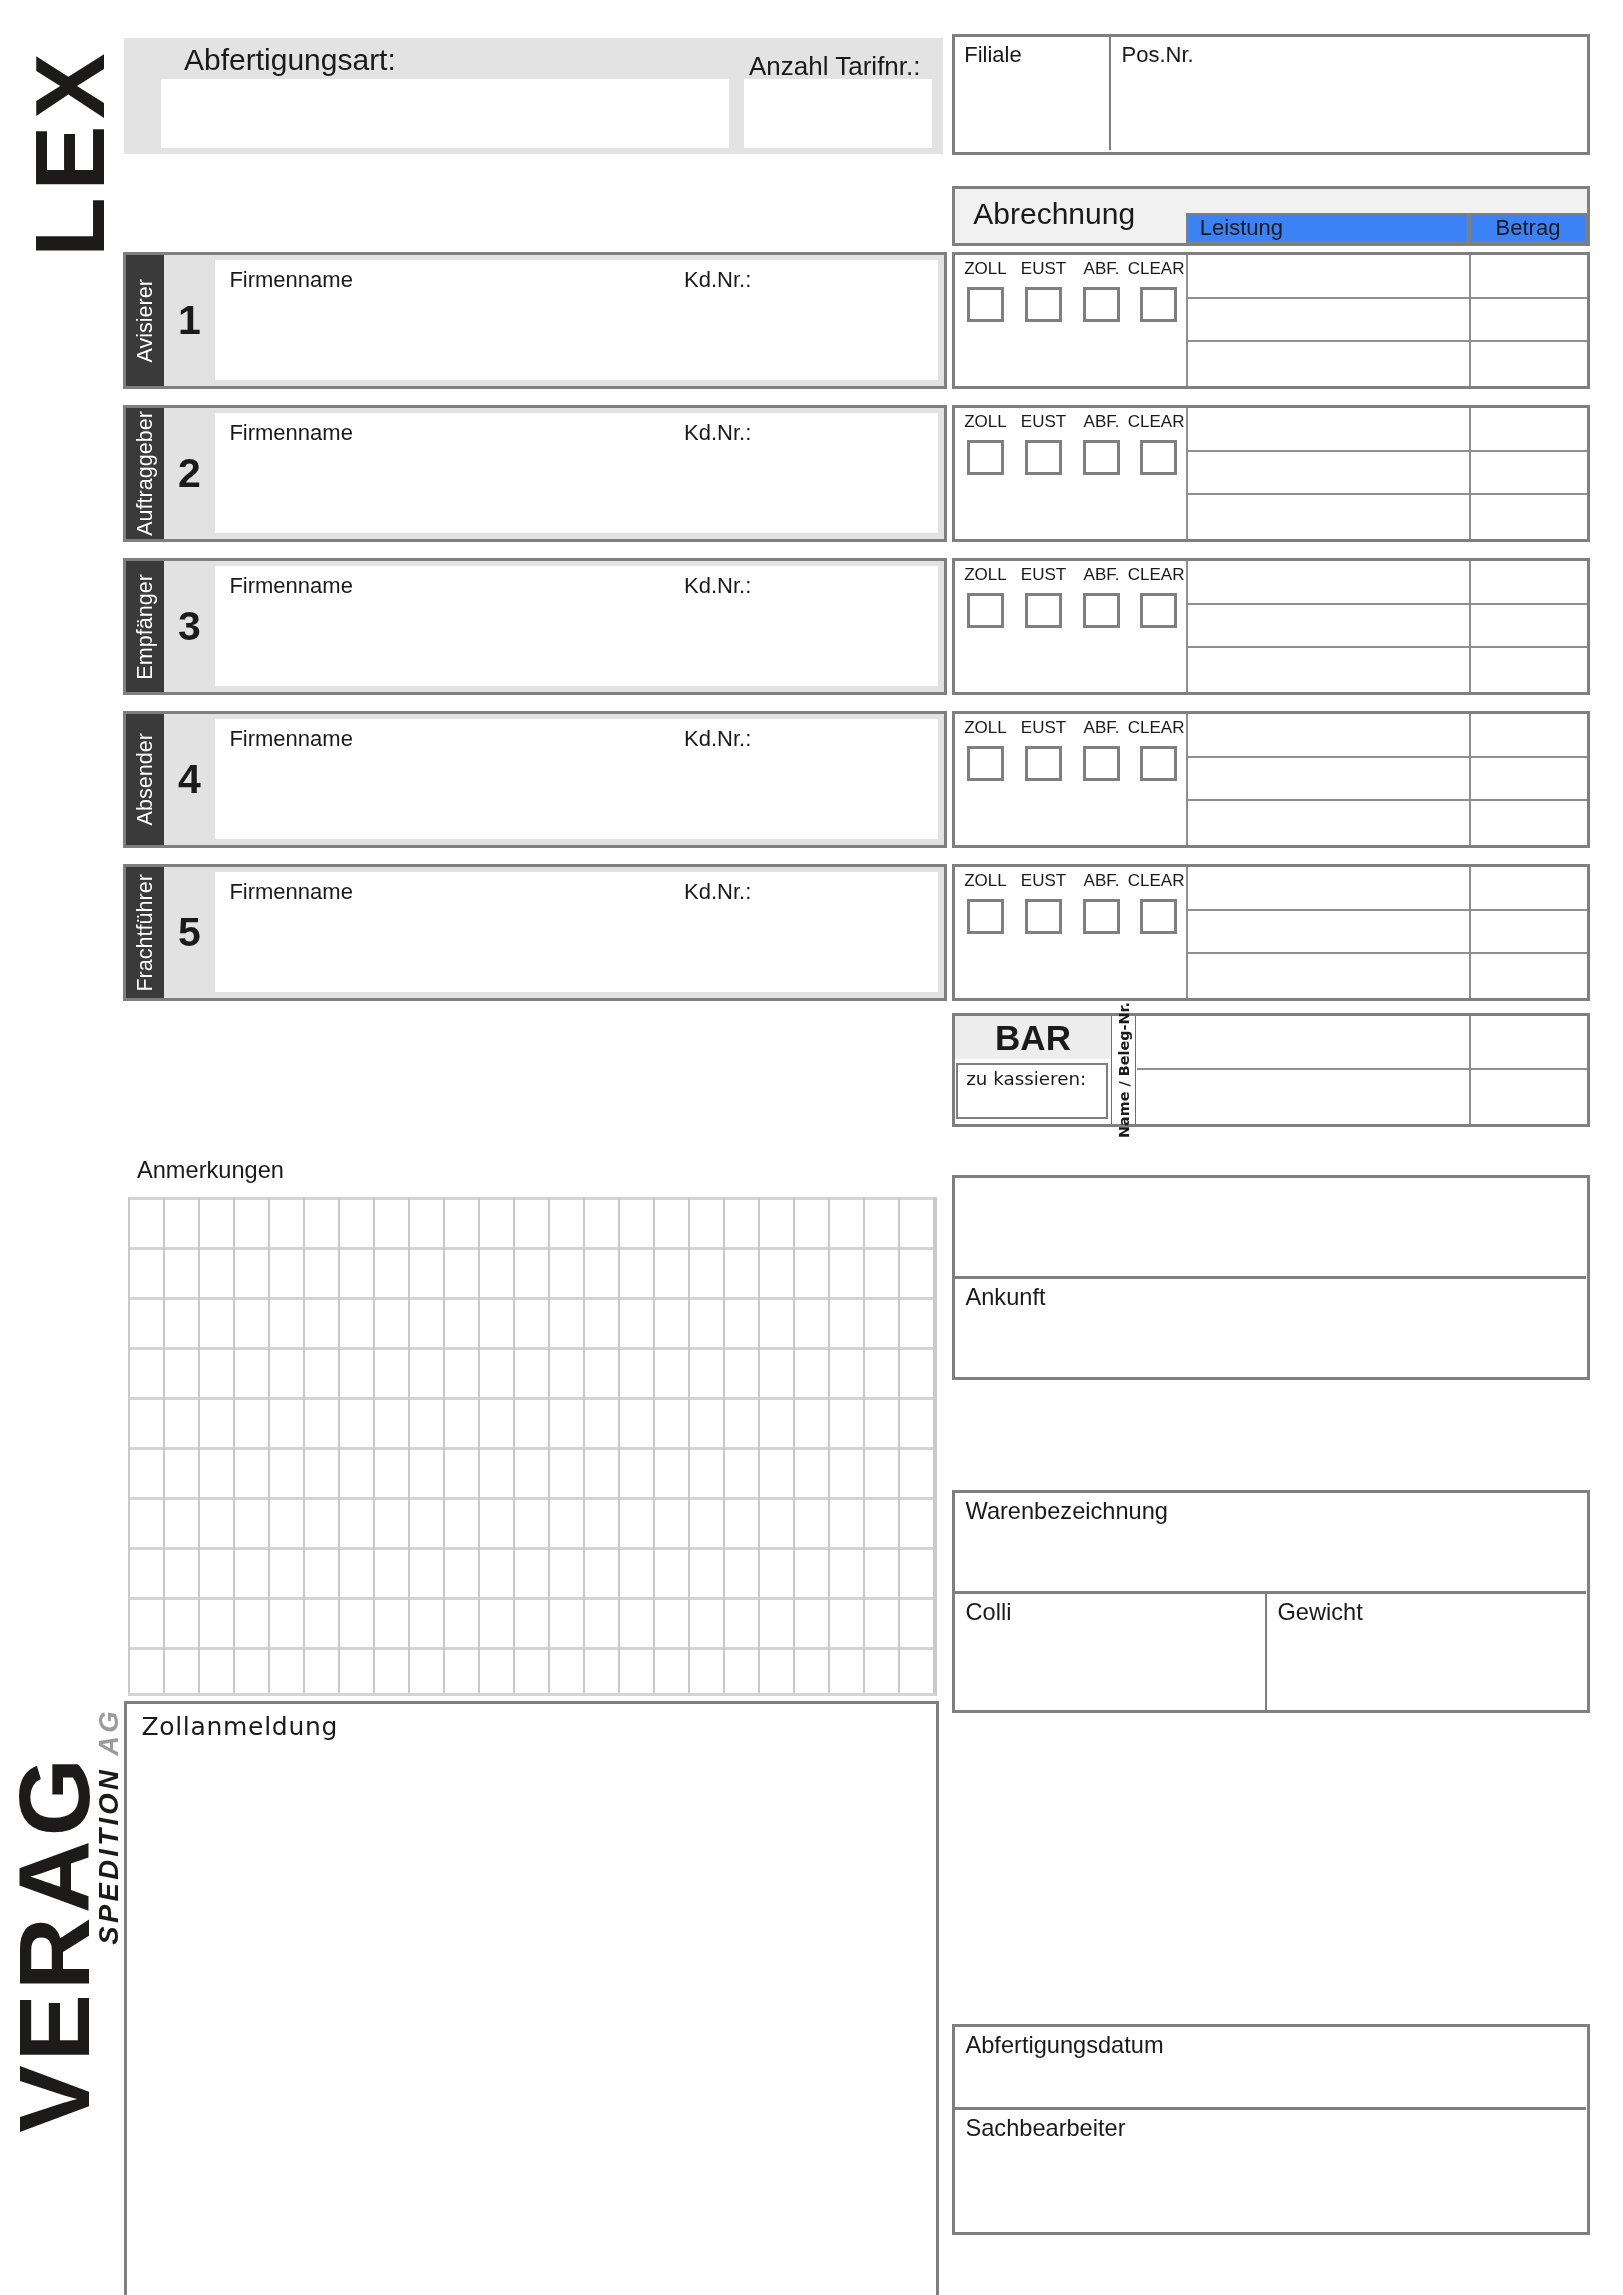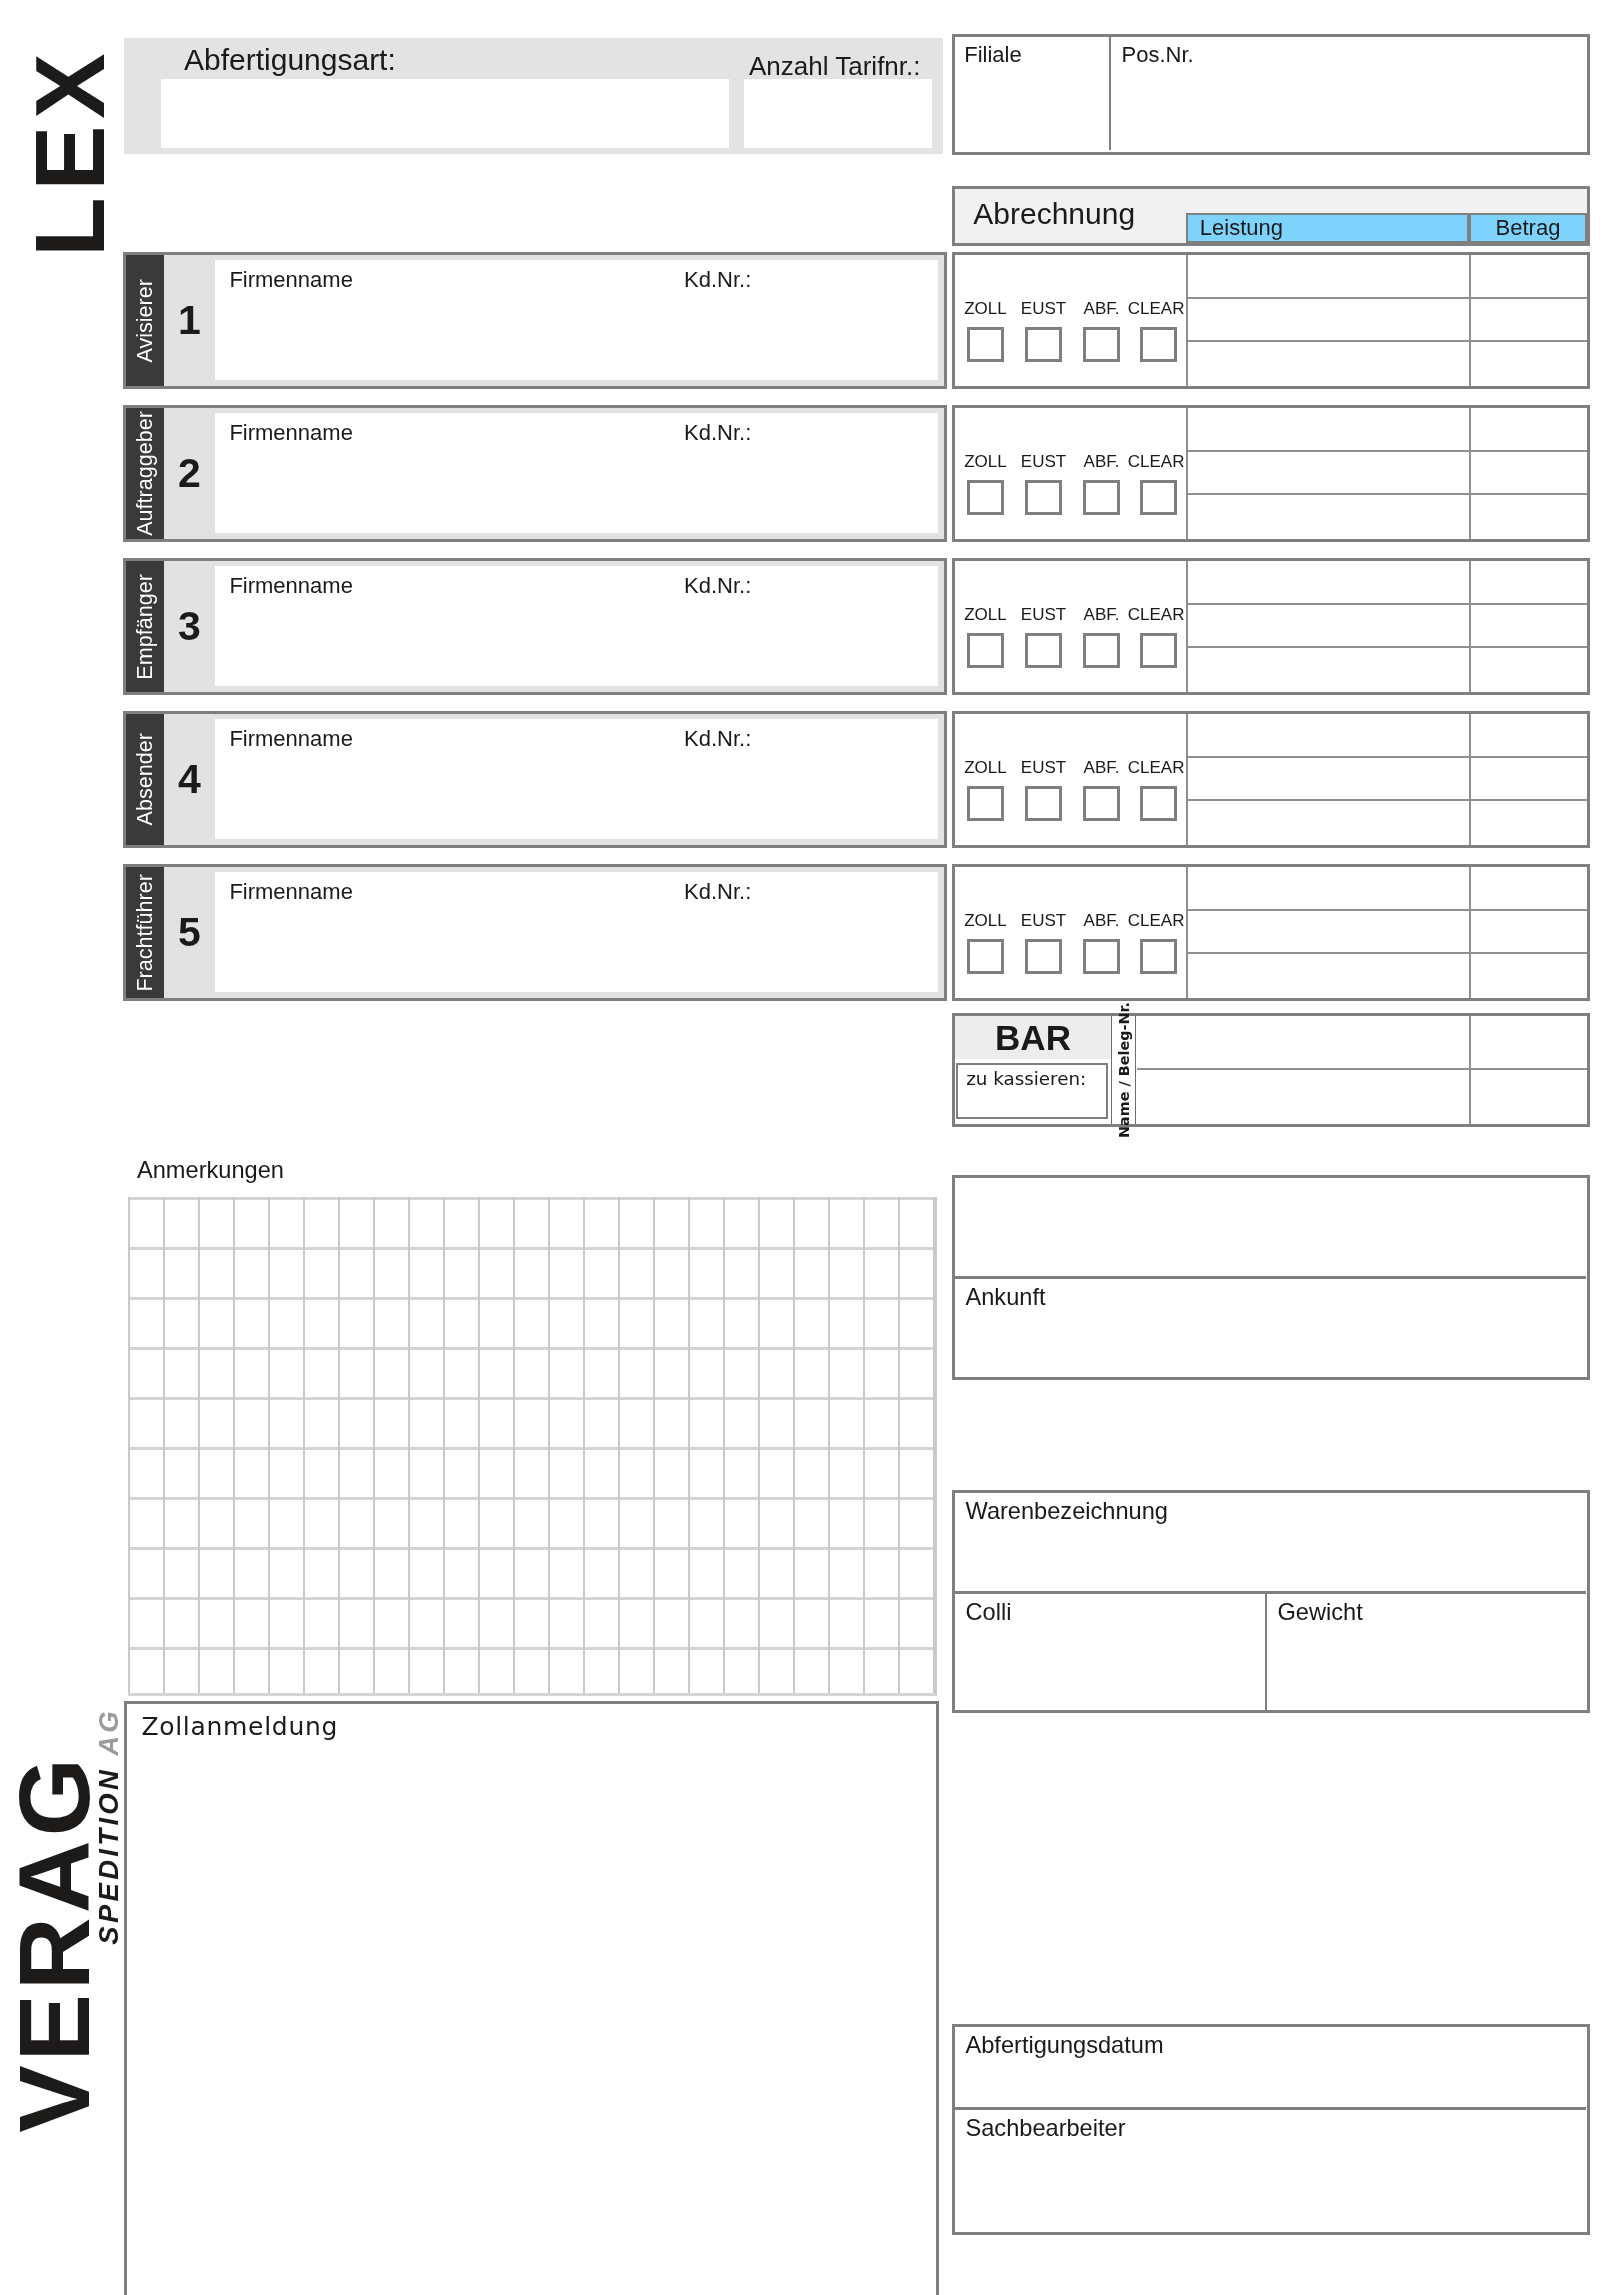--- a/index.html
+++ b/index.html
@@ -16,28 +16,28 @@
   .party-row{position:absolute;left:123px;width:824px;height:137px;border:3.3px solid #7f7f7f;background:#e2e2e2;box-sizing:border-box;}
   .strip{position:absolute;left:0;top:0;width:38px;height:131px;background:#3a3a3a;display:flex;align-items:center;justify-content:center;}
   .strip .vtext{color:#fff;font-size:21.6px;}
   .rownum{position:absolute;left:38px;top:0;width:51px;height:131px;display:flex;align-items:center;justify-content:center;
           font-size:41px;font-weight:900;}
   .rowwhite{position:absolute;left:89px;top:5.2px;width:723px;height:120px;background:#fff;}
   .fn-lbl{position:absolute;left:14.4px;top:6.5px;font-size:22px;}
   .kd-lbl{position:absolute;left:469px;top:6.5px;font-size:22px;}
   .ab-block{position:absolute;left:952px;width:638px;height:137px;border:3.3px solid #7f7f7f;background:#fff;box-sizing:border-box;}
   .cbcol{position:absolute;top:3.9px;width:39px;display:flex;flex-direction:column;align-items:center;}
-  .cbcol .cblbl{font-size:17px;white-space:nowrap;margin-top:40px;}
+  .cbcol .cblbl{font-size:17px;white-space:nowrap;}
   .cbbox{width:37px;height:35px;margin-top:7.9px;border:3.9px solid #7f7f7f;background:#fff;box-sizing:border-box;}
   .ab-cells{position:absolute;left:231px;top:0;right:0;bottom:0;border-left:2px solid #8f8f8f;
             display:grid;grid-template-columns:281px 1fr;grid-auto-rows:1fr;}
   .ab-cells .c{box-sizing:border-box;}
   .ab-cells .bl{border-left:2px solid #8f8f8f;}
   .ab-cells .bb{border-bottom:2px solid #8f8f8f;}
-  .hcell{position:absolute;bottom:0;height:30px;background:#7dd3fc;border:2px solid #7f7f7f;box-sizing:border-box;
+  .hcell{position:absolute;bottom:0;height:30px;background:#3b82f6;border:2px solid #7f7f7f;box-sizing:border-box;
          font-size:22px;display:flex;align-items:center;}
   .grid-notes{position:absolute;background:
       repeating-linear-gradient(to right,#c9c9c9 0 2px,transparent 2px 35px),
       repeating-linear-gradient(to bottom,#d4d4d4 0 3.3px,transparent 3.3px 50px);
       border-right:2px solid #c9c9c9;border-bottom:3.3px solid #d4d4d4;box-sizing:border-box;}
   .celllbl{position:absolute;left:10.5px;top:5.2px;font-size:23.6px;}
   .hline{position:absolute;background:#7f7f7f;}
   .dejavu{font-family:"DejaVu Sans",sans-serif;}
   .logo-big{font-weight:bold;line-height:0.82;}
 </style>

